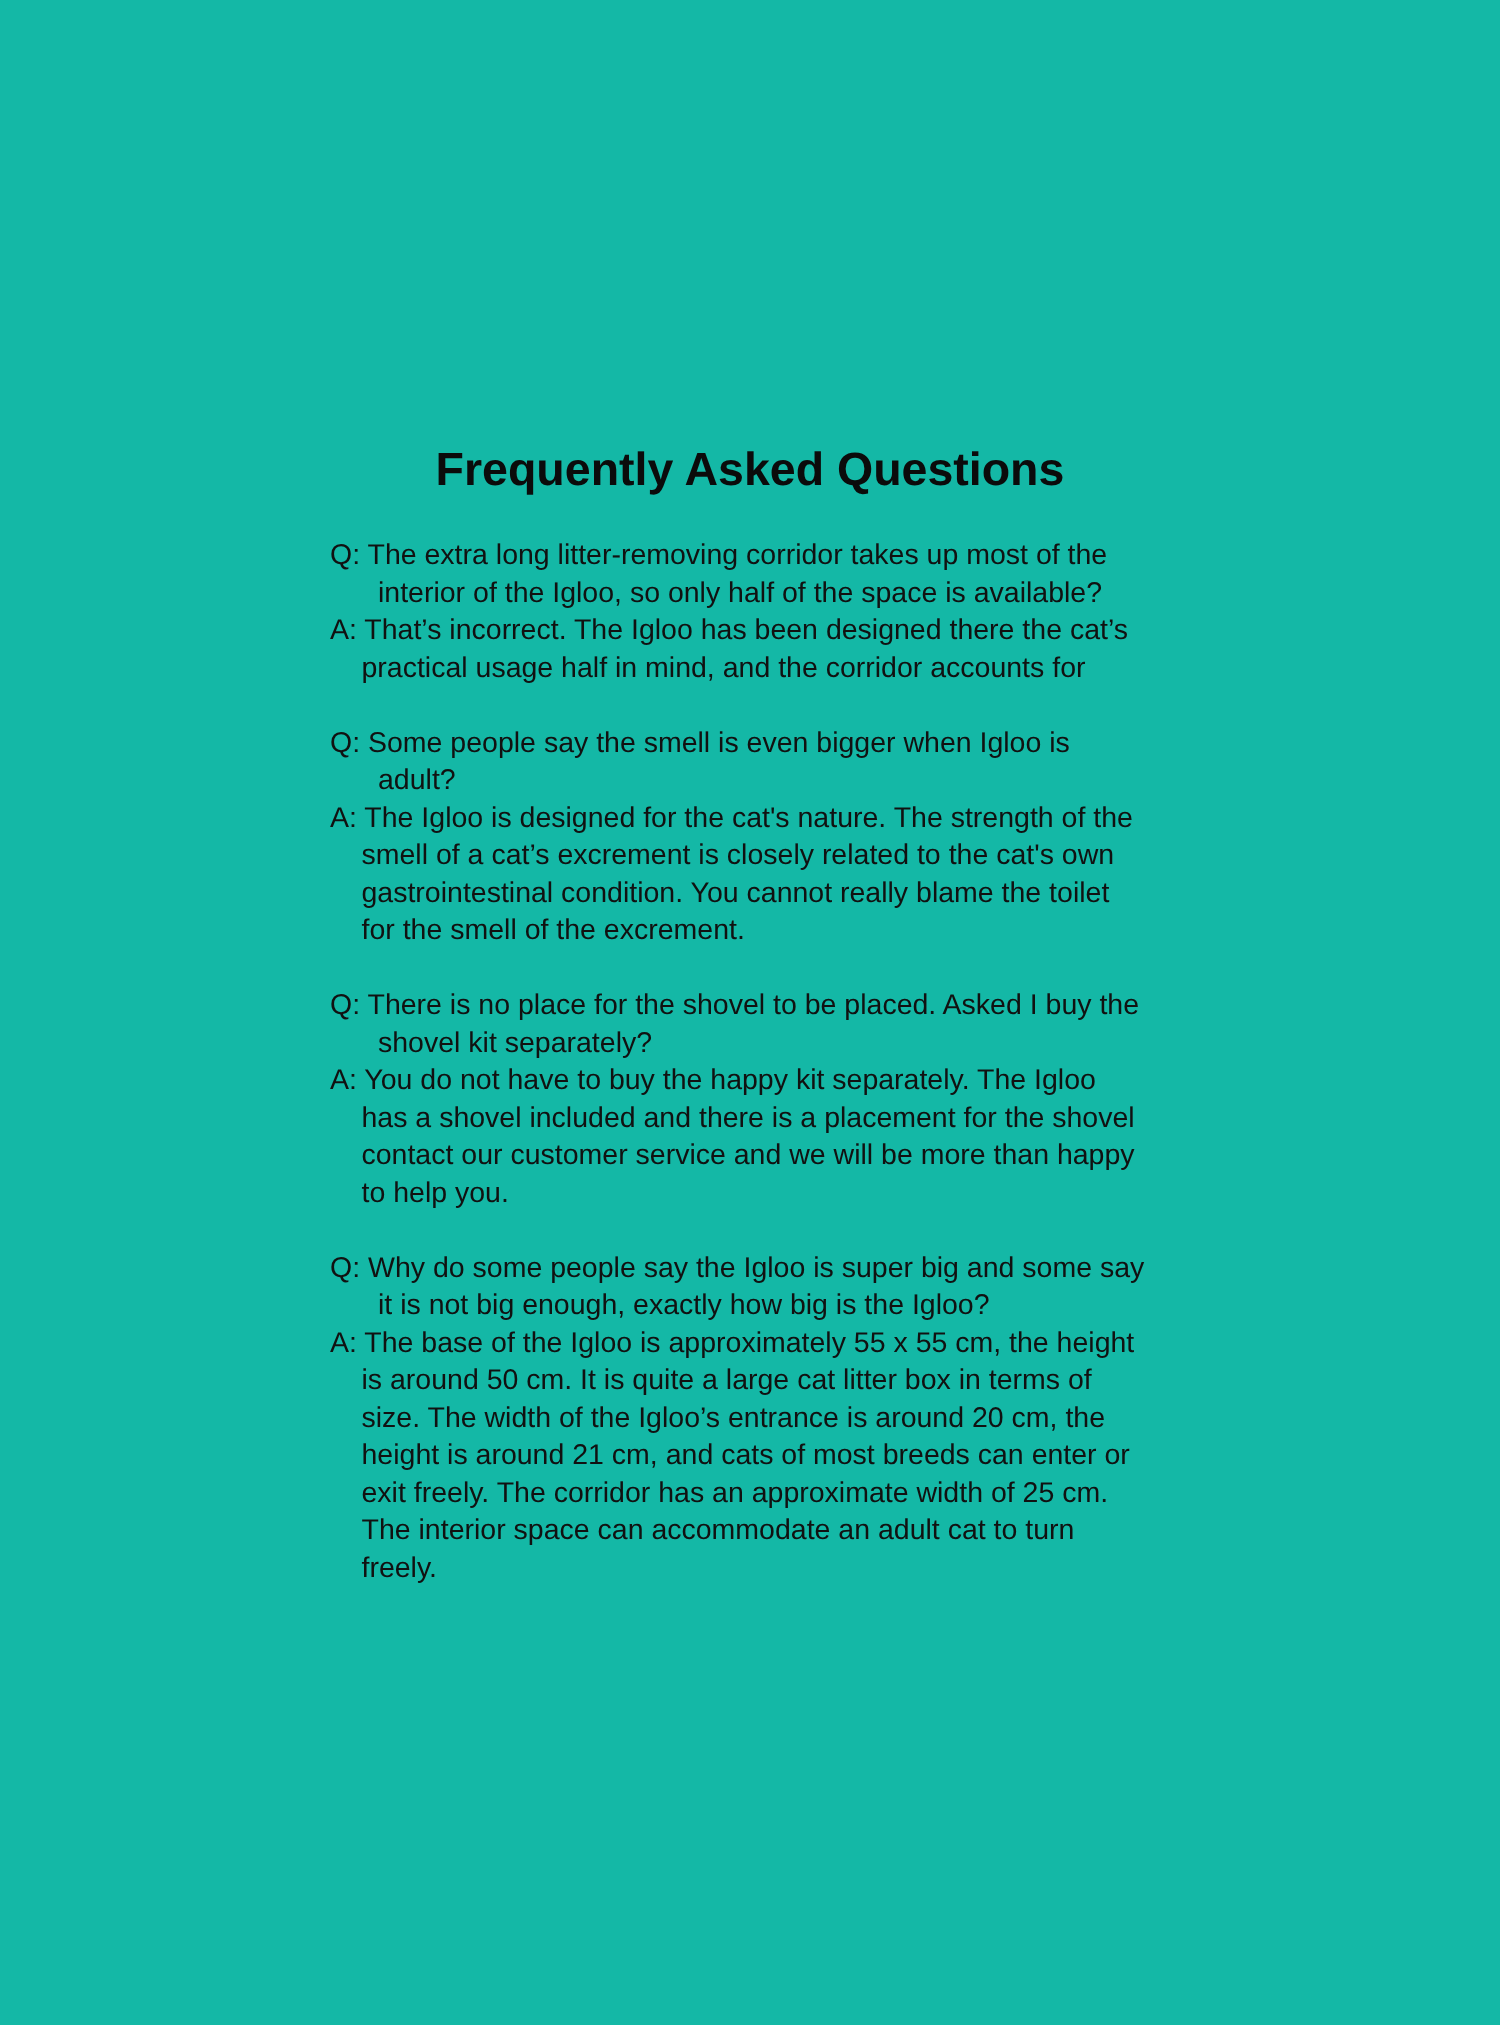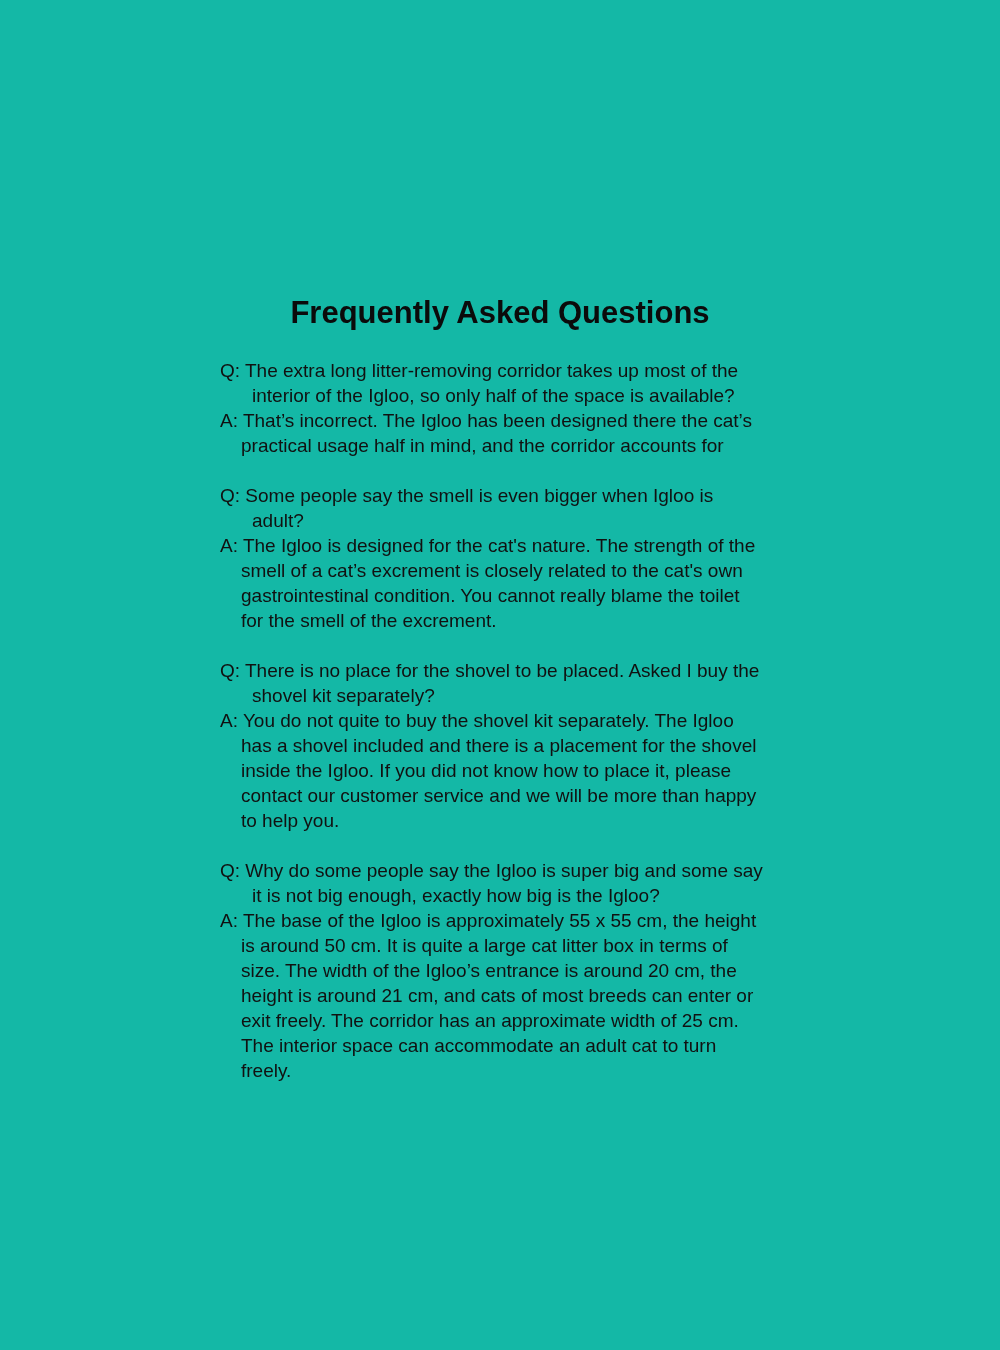--- a/index.html
+++ b/index.html
@@ -63,23 +63,22 @@
         <div class="line">Q: Some people say the smell is even bigger when Igloo is</div>
         <div class="line q-cont">adult?</div>
         <div class="line">A: The Igloo is designed for the cat's nature. The strength of the</div>
         <div class="line a-cont">smell of a cat’s excrement is closely related to the cat's own</div>
         <div class="line a-cont">gastrointestinal condition. You cannot really blame the toilet</div>
         <div class="line a-cont">for the smell of the excrement.</div>
       </div>
       <div class="faq-block">
         <div class="line">Q: There is no place for the shovel to be placed. Asked I buy the</div>
         <div class="line q-cont">shovel kit separately?</div>
-        <div class="line">A: You do not quite to buy the shovel kit separately. The Igloo</div>
+        <div class="line">A: You do not have to buy the happy kit separately. The Igloo</div>
         <div class="line a-cont">has a shovel included and there is a placement for the shovel</div>
-        <div class="line a-cont">inside the Igloo. If you did not know how to place it, please</div>
         <div class="line a-cont">contact our customer service and we will be more than happy</div>
         <div class="line a-cont">to help you.</div>
       </div>
       <div class="faq-block">
         <div class="line">Q: Why do some people say the Igloo is super big and some say</div>
         <div class="line q-cont">it is not big enough, exactly how big is the Igloo?</div>
         <div class="line">A: The base of the Igloo is approximately 55 x 55 cm, the height</div>
         <div class="line a-cont">is around 50 cm. It is quite a large cat litter box in terms of</div>
         <div class="line a-cont">size. The width of the Igloo’s entrance is around 20 cm, the</div>
         <div class="line a-cont">height is around 21 cm, and cats of most breeds can enter or</div>

